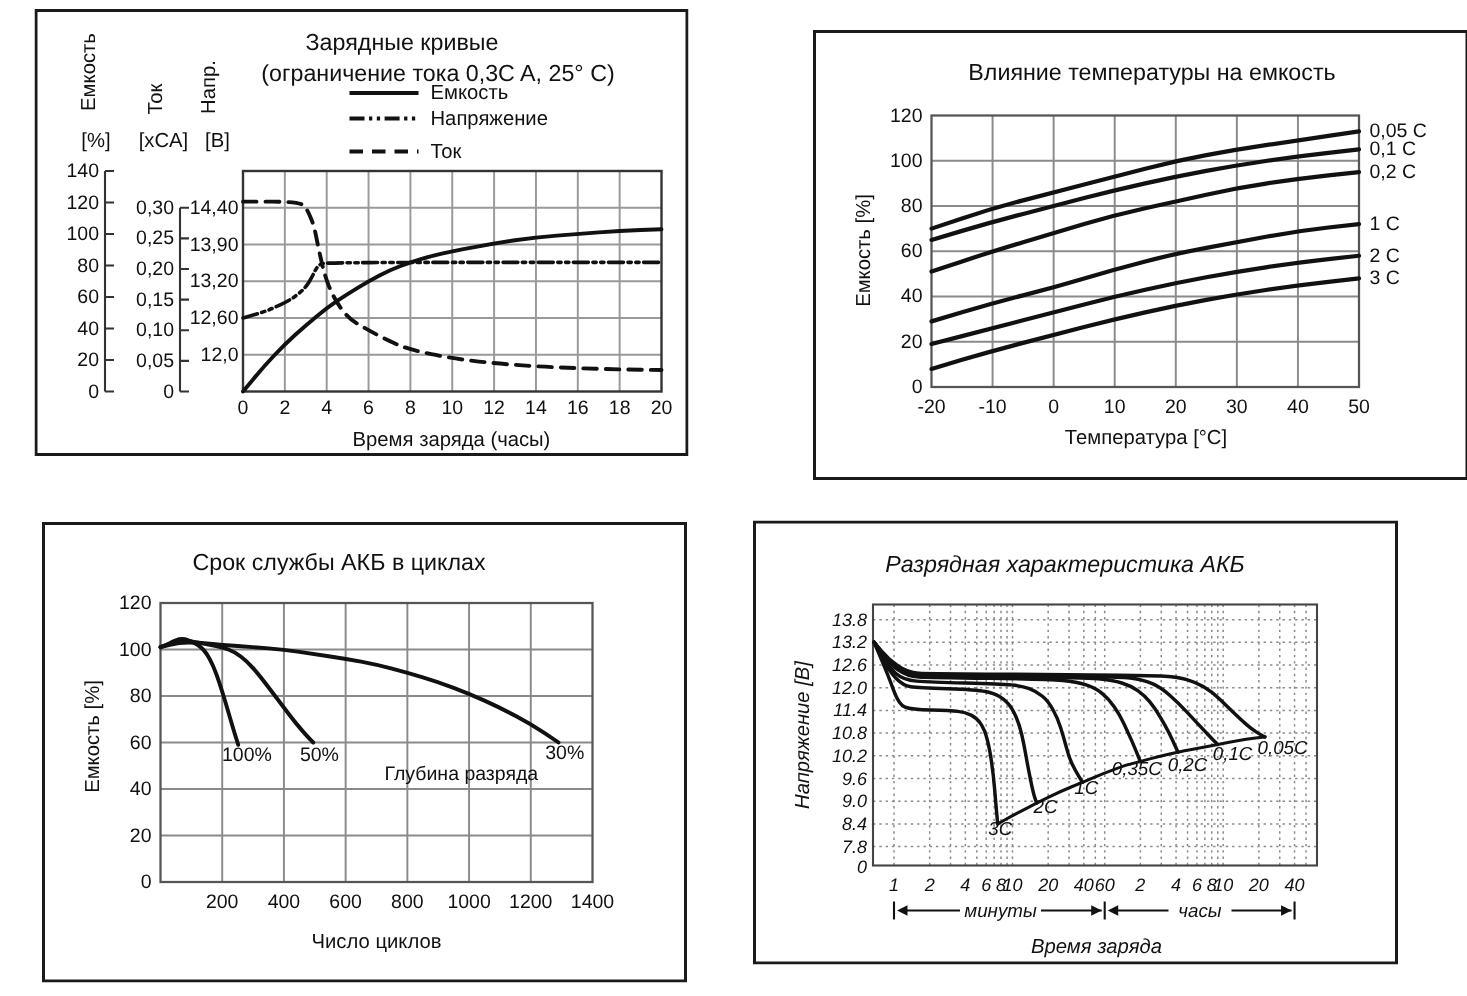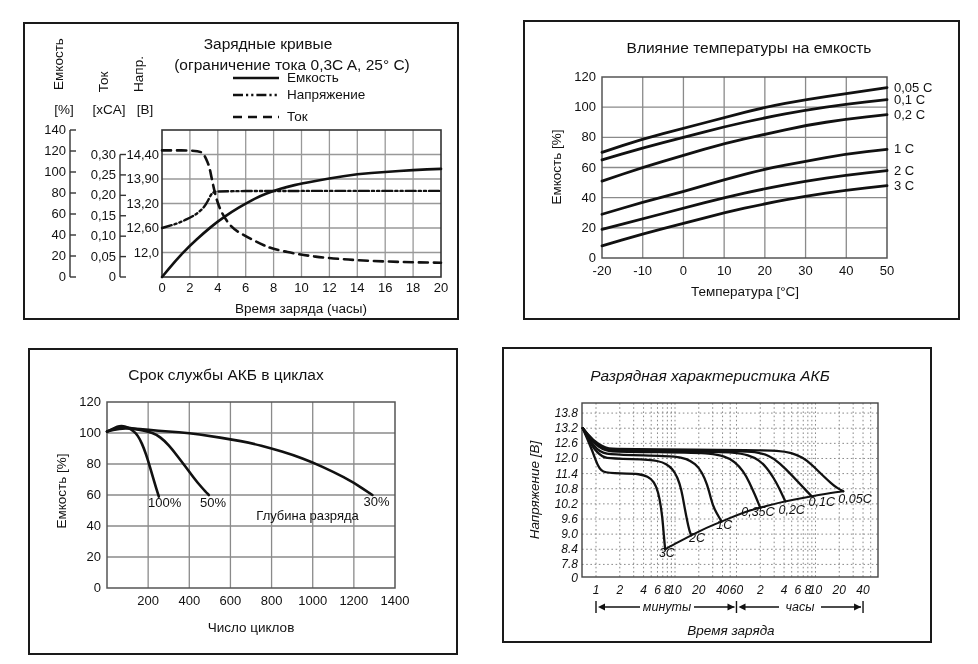--- a/index.html
+++ b/index.html
@@ -13,21 +13,21 @@
   .tick-sm{font-size:12px;}
   .axl{font-size:13.5px;}
   .clab{font-size:13px;}
   .clab4{font-size:12.5px;}
 </style>
 </head>
 <body>
 
 <div id="screen">
 
-  <div class="panel" style="left:23px;top:22px;width:436px;height:298px;">
+  <div class="panel" style="left:23px;top:6px;width:436px;height:298px;">
     <svg width="436" height="298">
       <rect x="1" y="1" width="434" height="296" fill="#ffffff" stroke="#1a1a1a" stroke-width="2"></rect>
       <text class="title" x="245" y="27" text-anchor="middle">Зарядные кривые</text>
       <text class="title" x="269" y="48" text-anchor="middle">(ограничение тока 0,3C A, 25° C)</text>
       <text class="axl" transform="rotate(-90 40 42)" x="40" y="42" text-anchor="middle">Емкость</text>
       <text class="axl" transform="rotate(-90 85 60)" x="85" y="60" text-anchor="middle">Ток</text>
       <text class="axl" transform="rotate(-90 120 52)" x="120" y="52" text-anchor="middle">Напр.</text>
       <text class="axl" x="41" y="92" text-anchor="middle">[%]</text>
       <text class="axl" x="86" y="92" text-anchor="middle">[xCA]</text>
       <text class="axl" x="122" y="92" text-anchor="middle">[В]</text>
@@ -102,21 +102,21 @@
           <line x1="210" y1="56" x2="256" y2="56" stroke="#111111" stroke-width="2.6"></line>
           <line x1="210" y1="73" x2="256" y2="73" stroke="#111111" stroke-width="2.6" stroke-dasharray="10 3 2.2 3 2.2 3"></line>
           <line x1="210" y1="95" x2="256" y2="95" stroke="#111111" stroke-width="2.6" stroke-dasharray="9 6"></line>
           <path d="M139 255 L145.975 246.6 Q152.95 238.2 159.925 230.85 Q166.9 223.5 173.875 217.2 Q180.85 210.9 187.825 205.125 Q194.8 199.35 201.775 194.625 Q208.75 189.9 215.725 185.7 Q222.7 181.5 229.67499999999998 177.825 Q236.64999999999998 174.14999999999998 243.625 171.52499999999998 Q250.60000000000002 168.89999999999998 257.57500000000005 166.79999999999998 Q264.55 164.7 271.525 163.125 Q278.5 161.55 292.45 158.925 Q306.4 156.3 320.34999999999997 154.20000000000002 Q334.29999999999995 152.10000000000002 348.25 151.05 Q362.20000000000005 150 376.15000000000003 148.95 Q390.1 147.9 404.05 147.375 L418 146.85" fill="none" stroke="#111111" stroke-width="2.6" stroke-linecap="round" stroke-linejoin="round"></path>
           <path d="M139 206.0049 L142.4875 204.9838625 Q145.975 203.96282499999998 149.46249999999998 202.94178749999998 Q152.95 201.92075 156.4375 200.4912975 Q159.925 199.061845 163.41250000000002 197.42818499999998 Q166.9 195.794525 170.3875 193.75245 Q173.875 191.710375 177.3625 188.6472625 Q180.85 185.58415 182.9425 182.141795 Q185.035 178.69943999999998 186.43 175.723845 Q187.825 172.74825000000004 189.22 171.34797000000003 Q190.615 169.94769000000002 192.7075 169.59762 Q194.8 169.24755 222.70000000000002 169.07251499999998 Q250.60000000000002 168.89747999999997 334.3 168.89747999999997 L418 168.89747999999997" fill="none" stroke="#111111" stroke-width="2.4" stroke-linecap="round" stroke-linejoin="round" stroke-dasharray="10 3 2.2 3 2.2 3"></path>
           <path d="M139 128.42172999999997 L158.53 128.42172999999997 Q178.06 128.42172999999997 180.1525 131.4841075 Q182.245 134.54648500000002 184.3375 139.65044749999998 Q186.43 144.75440999999998 187.825 151.89995749999997 Q189.22 159.045505 191.3125 168.23263749999998 Q193.405 177.41976999999997 196.195 184.5653175 Q198.985 191.71086499999998 203.8675 198.85641249999998 Q208.75 206.00196 215.725 210.08513 Q222.7 214.1683 229.67499999999998 217.84315299999997 Q236.64999999999998 221.51800599999999 243.625 224.37622499999998 Q250.60000000000002 227.234444 264.55 230.09266300000002 Q278.5 232.950882 292.45 234.58415000000002 Q306.4 236.217418 320.34999999999997 237.2382105 Q334.29999999999995 238.259003 348.25 238.87147850000002 Q362.20000000000005 239.483954 376.15000000000003 239.892271 Q390.1 240.300588 404.05 240.5047465 L418 240.708905" fill="none" stroke="#111111" stroke-width="2.6" stroke-linecap="round" stroke-linejoin="round" stroke-dasharray="9 6"></path>
         </g>
     </svg>
   </div>
 
-  <div class="panel" style="left:523px;top:20px;width:437px;height:300px;">
+  <div class="panel" style="left:542px;top:20px;width:437px;height:300px;">
     <svg width="437" height="300">
       <rect x="1" y="1" width="435" height="298" fill="#ffffff" stroke="#1a1a1a" stroke-width="2"></rect>
       <text class="title" x="226" y="33" text-anchor="middle">Влияние температуры на емкость</text>
       <text class="axl" transform="rotate(-90 38 147)" x="38" y="147" text-anchor="middle">Емкость [%]</text>
       <text class="axl" x="222" y="276" text-anchor="middle">Температура [°C]</text>
       <g id="c2">
           <line x1="119.71428571428572" y1="57" x2="119.71428571428572" y2="238" stroke="#8a8a8a" stroke-width="1.3"></line>
           <line x1="160.42857142857144" y1="57" x2="160.42857142857144" y2="238" stroke="#8a8a8a" stroke-width="1.3"></line>
           <line x1="201.14285714285714" y1="57" x2="201.14285714285714" y2="238" stroke="#8a8a8a" stroke-width="1.3"></line>
           <line x1="241.85714285714286" y1="57" x2="241.85714285714286" y2="238" stroke="#8a8a8a" stroke-width="1.3"></line>

